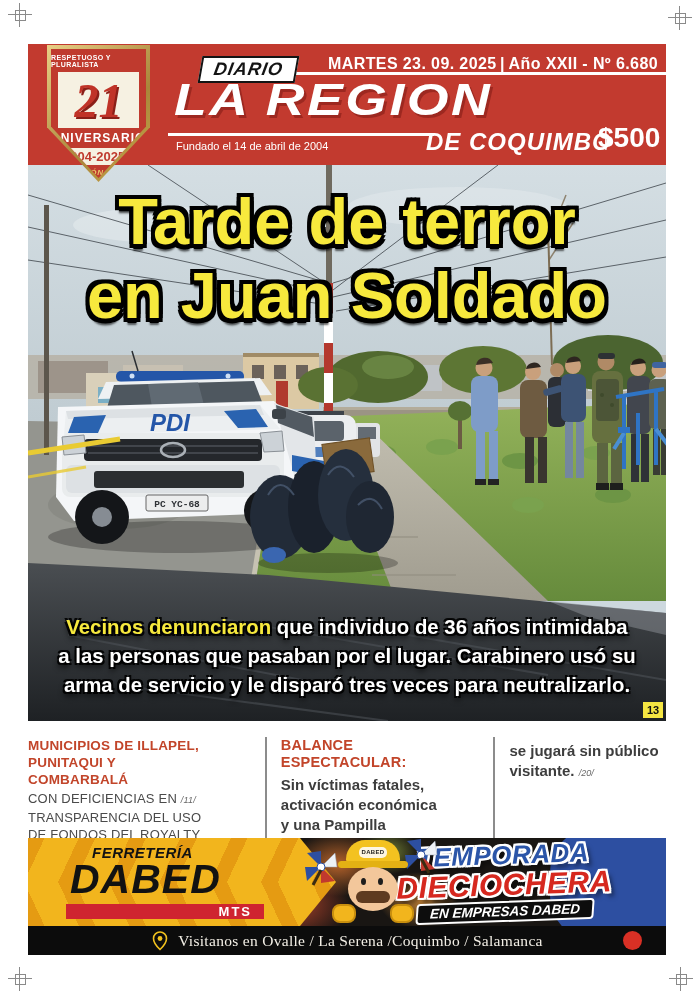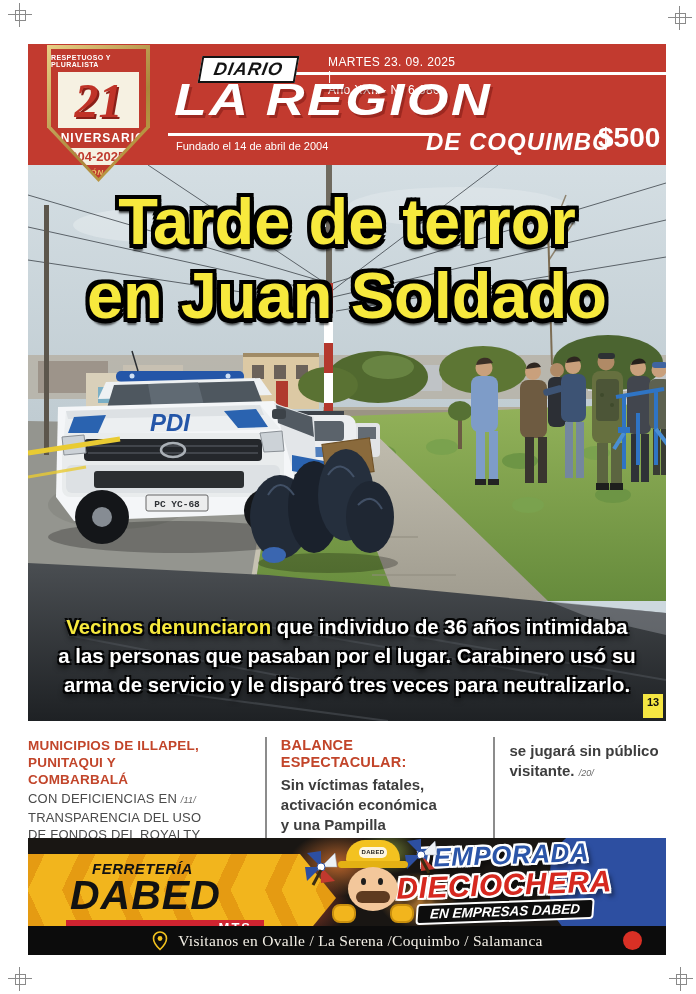--- a/index.html
+++ b/index.html
@@ -8,21 +8,21 @@
 
   
   .crop{position:absolute;width:24px;height:24px;}
   .crop::before{content:'';position:absolute;left:11px;top:0;bottom:0;width:1px;background:#8a8a8a;}
   .crop::after{content:'';position:absolute;top:11px;left:0;right:0;height:1px;background:#8a8a8a;}
   .crop .sq{position:absolute;left:7px;top:7px;width:9px;height:9px;border:1px solid #8a8a8a;}
 
   
   .masthead{position:absolute;left:28px;top:44px;width:638px;height:121px;background:#c23a2f;z-index:2;}
   .mh-dateline{position:absolute;left:300px;top:11px;width:330px;display:flex;justify-content:space-between;
-               color:#fff;font-size:12px;font-weight:400;letter-spacing:.4px;flex-direction:column;}
+               color:#fff;font-size:16px;font-weight:700;letter-spacing:.4px;}
   .mh-topline{position:absolute;left:252px;top:28px;width:390px;height:3px;background:#fff;}
   .mh-kicker{position:absolute;left:172px;top:12px;background:#fff;border:2px solid #141414;
              padding:1px 12px;transform:skewX(-10deg);}
   .mh-kicker span{display:inline-block;transform:skewX(0deg);font-style:italic;font-weight:900;
                   font-size:18px;color:#141414;letter-spacing:1px;}
   .mh-title{position:absolute;left:146px;top:24px;color:#fff;font-style:italic;font-weight:900;
             font-size:44px;line-height:64px;letter-spacing:2px;white-space:nowrap;
             text-shadow:2px 3px 0 rgba(90,10,5,.35);}
   .mh-title span{display:inline-block;transform:scaleX(1.22);transform-origin:left center;}
   .mh-botline{position:absolute;left:140px;top:89px;width:266px;height:3px;background:#fff;}
@@ -53,21 +53,21 @@
   .headline{position:absolute;left:0;right:0;top:20px;text-align:center;z-index:3;}
   .headline .hline{font-size:65px;font-weight:900;line-height:74px;color:#f7e93d;letter-spacing:0;
       text-shadow:-4px -4px 0 #000,4px -4px 0 #000,-4px 4px 0 #000,4px 4px 0 #000,
                   -4px 0 0 #000,4px 0 0 #000,0 -4px 0 #000,0 5px 0 #000,0 7px 2px rgba(0,0,0,.6);}
   .deck{position:absolute;left:0;right:0;bottom:22px;text-align:center;z-index:3;}
   .deck .dline{font-size:21px;font-weight:700;line-height:29px;color:#fff;white-space:nowrap;
       transform:scaleX(.97);transform-origin:center;
       text-shadow:-2px -2px 0 rgba(0,0,0,.9),2px -2px 0 rgba(0,0,0,.9),
                   -2px 2px 0 rgba(0,0,0,.9),2px 2px 0 rgba(0,0,0,.9),0 4px 7px #000;}
   .deck .hl{color:#f7e93d;}
-  .pageref{position:absolute;right:3px;bottom:3px;width:20px;height:24px;background:#f5e642;color:#111;
+  .pageref{position:absolute;right:3px;bottom:3px;width:20px;height:16px;background:#f5e642;color:#111;
            font-size:11px;font-weight:700;line-height:16px;text-align:center;z-index:4;}
 
   
   .briefs{position:absolute;left:28px;top:737px;width:638px;display:flex;gap:42px;}
   .brief{box-sizing:border-box;}
   .brief1{width:226px;padding-right:10px;}
   .brief2{width:213px;padding:0 14px;border-left:2px solid #8c8c8c;}
   .brief3{width:199px;padding-left:14px;border-left:2px solid #8c8c8c;}
   .b-head{font-weight:700;font-size:13.5px;line-height:17px;letter-spacing:.2px;}
   .b-head.red{color:#c2452a;}
@@ -80,21 +80,21 @@
   .ad{position:absolute;left:28px;top:838px;width:638px;height:117px;}
   .ad-main{position:relative;height:88px;background:#191613;overflow:hidden;}
   .ad-food{position:absolute;left:240px;top:0;right:0;bottom:0;
      background:
        radial-gradient(70px 46px at 70px 26px,#b5622a 0%,rgba(80,40,20,0) 70%),
        radial-gradient(80px 56px at 26px 66px,#a8402a 0%,rgba(0,0,0,0) 70%),
        radial-gradient(56px 40px at 150px 62px,#c08036 0%,rgba(0,0,0,0) 70%),
        radial-gradient(44px 32px at 120px 14px,#6f7d33 0%,rgba(0,0,0,0) 70%),
        #191613;}
   .ad-blue{position:absolute;right:-24px;top:-10px;width:140px;height:112px;background:#2d4fa1;border-radius:44px;z-index:1;}
-  .ad-left{position:absolute;left:0;top:16px;bottom:0;width:312px;z-index:2;
+  .ad-left{position:absolute;left:0;top:0;bottom:0;width:312px;z-index:2;
      clip-path:polygon(0 0,272px 0,308px 44px,272px 88px,0 88px);
      background-image:
        repeating-linear-gradient(115deg,#e59b12 0 15px,#f2b51d 15px 46px),
        repeating-linear-gradient(65deg,#e59b12 0 15px,#f2b51d 15px 46px);
      background-size:100% 50%,100% 50%;background-position:0 0,0 100%;background-repeat:no-repeat;}
   .store-kicker{position:absolute;left:64px;top:6px;font-style:italic;font-weight:900;font-size:15px;color:#121212;letter-spacing:.5px;}
   .store-name{position:absolute;left:42px;top:18px;font-style:italic;font-weight:900;font-size:41px;color:#121212;letter-spacing:1px;}
   .store-bar{position:absolute;left:38px;top:66px;width:198px;height:15px;background:#cf2430;}
   .store-brand{position:absolute;right:12px;top:0px;color:#fff;font-weight:900;font-size:13px;letter-spacing:2px;}
   .promo{position:absolute;right:34px;top:3px;width:256px;text-align:center;transform:rotate(-2deg);z-index:3;}

